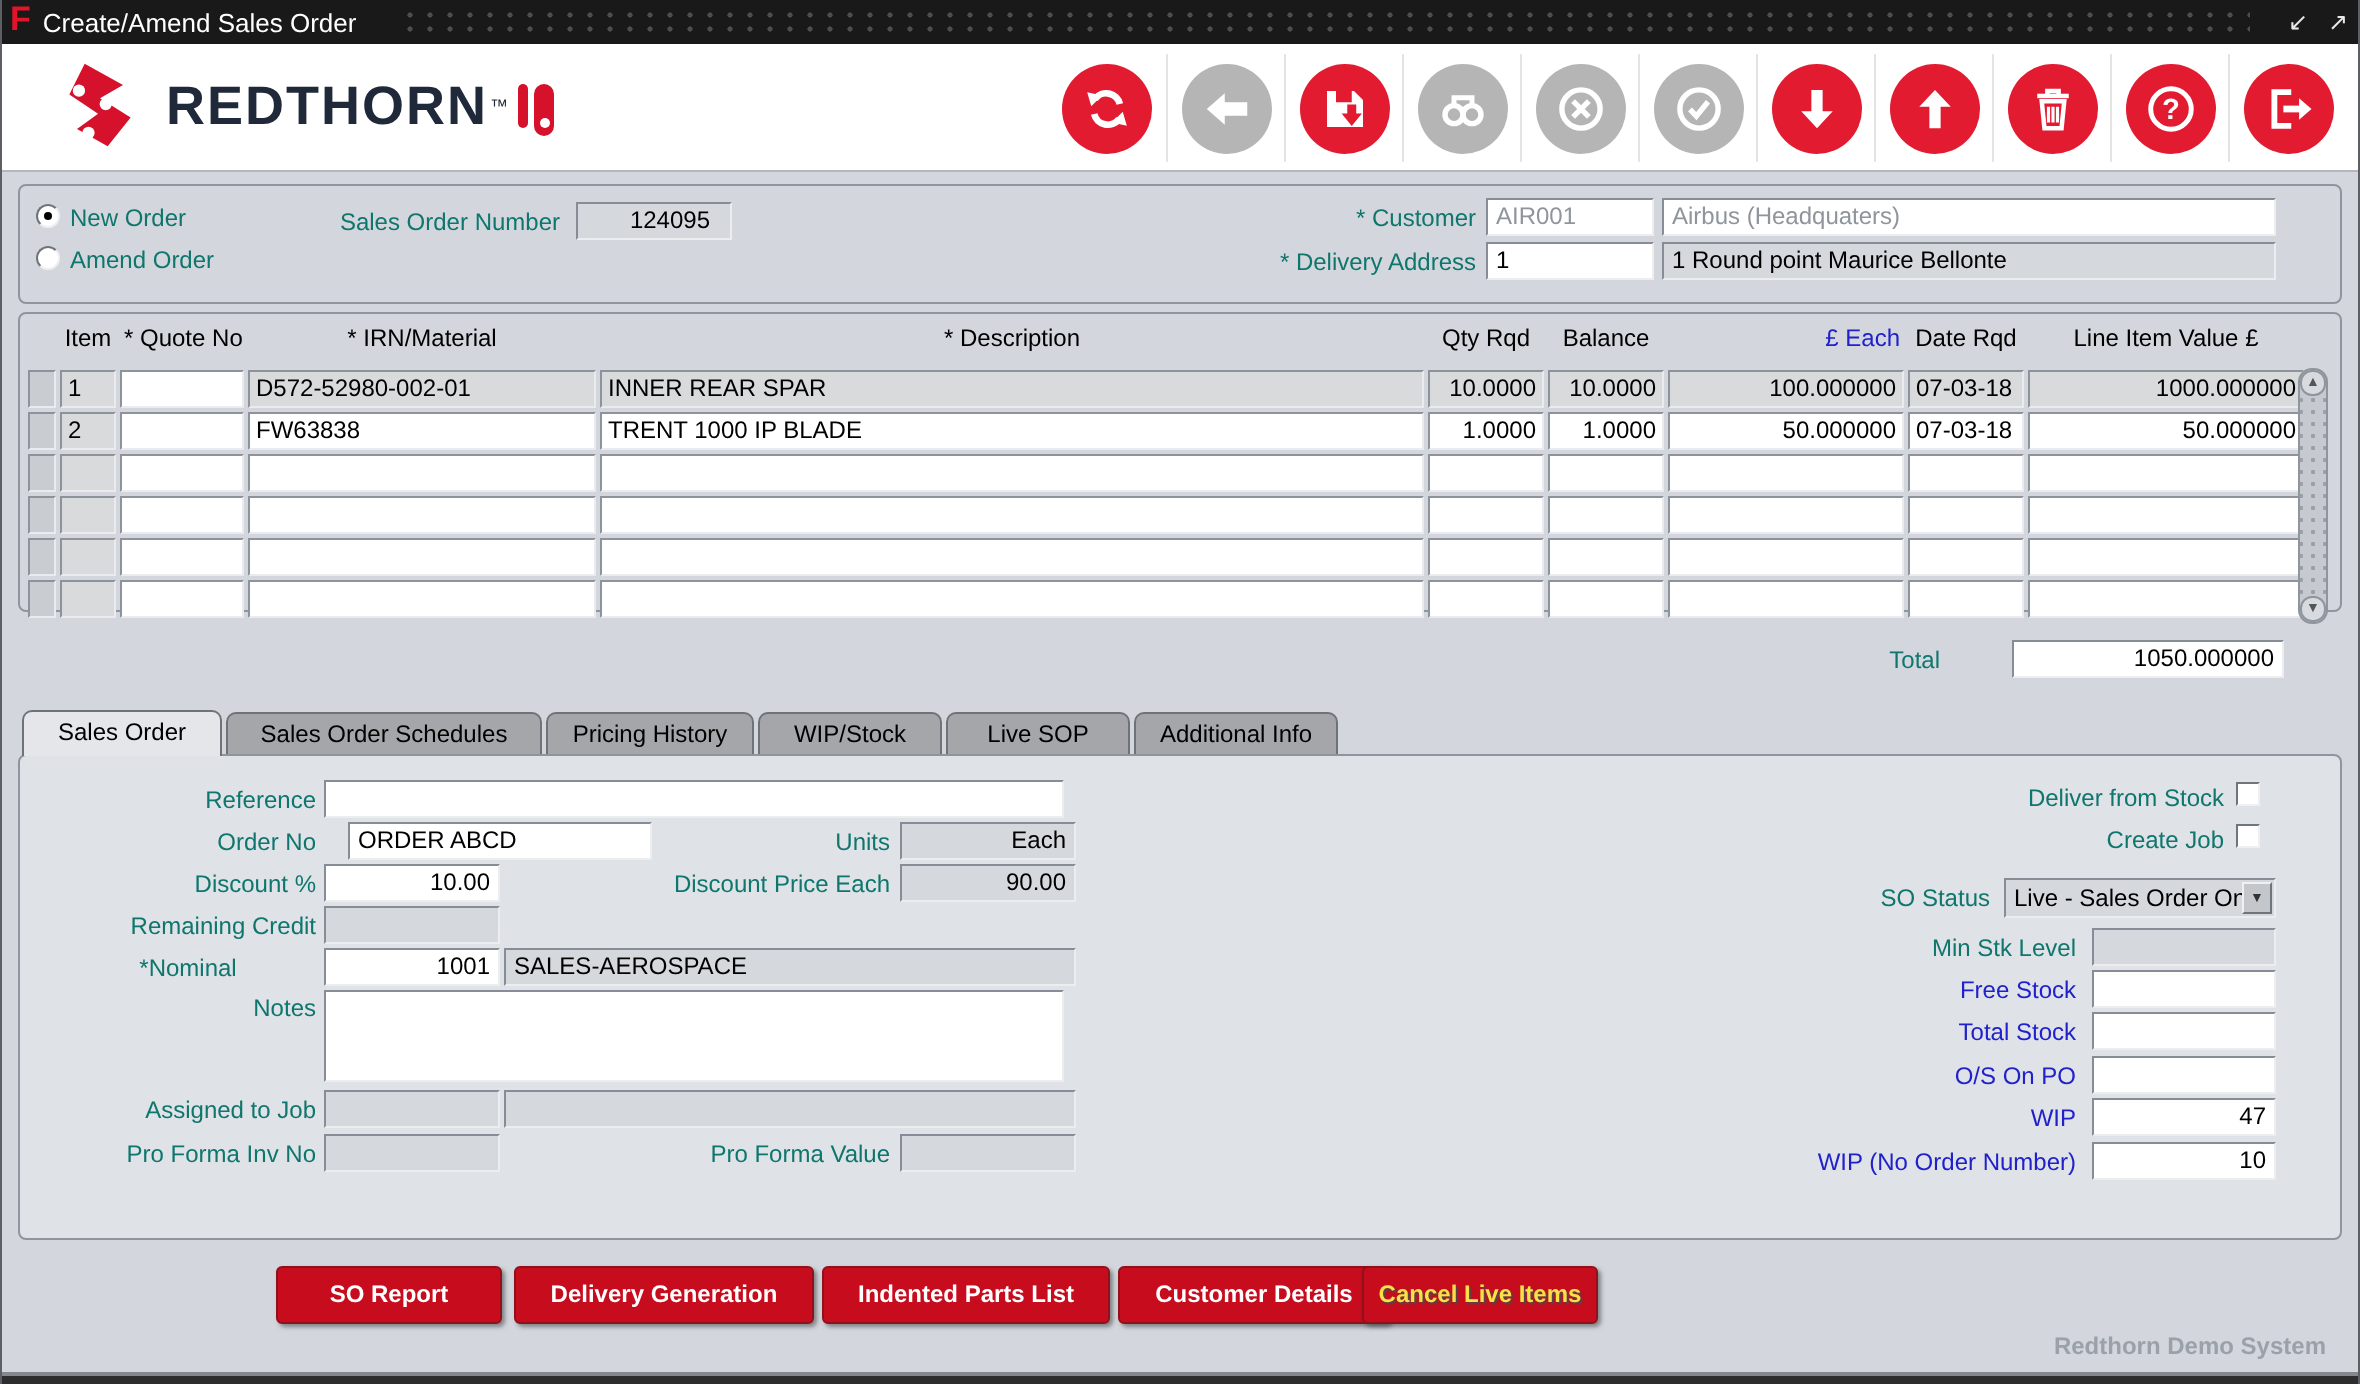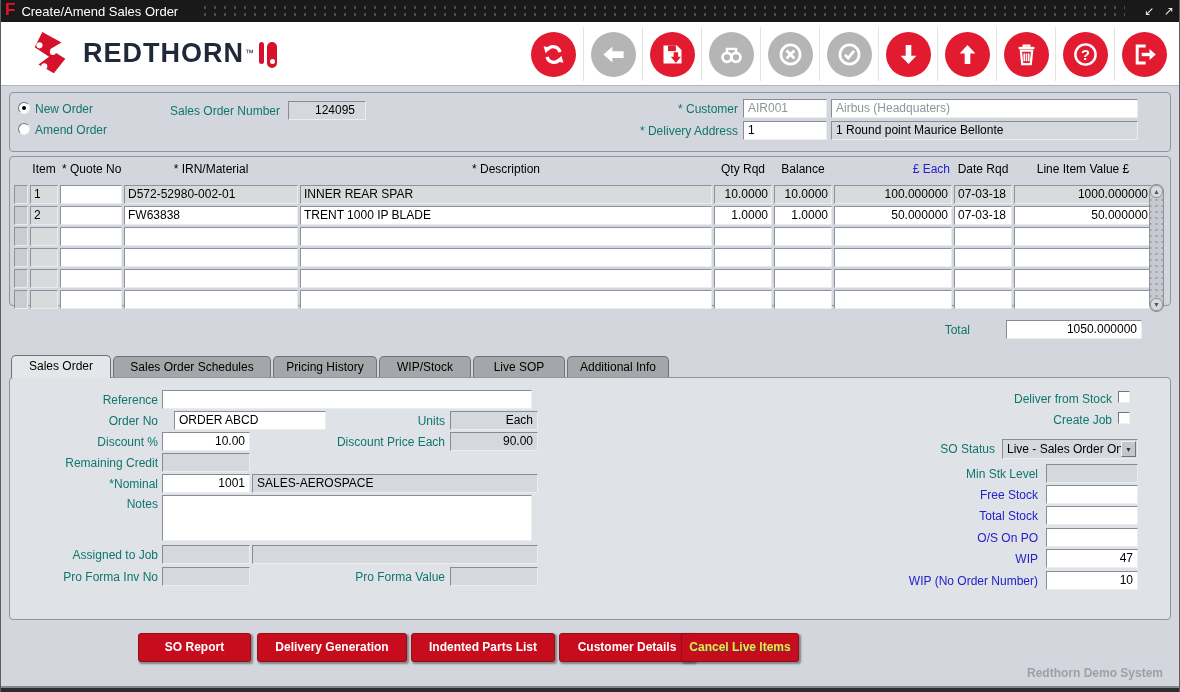--- a/index.html
+++ b/index.html
@@ -352,21 +352,21 @@
     <div class="fld gray right" style="left:440px; top:33px; width:88px;">Each</div>
 
     <span class="lbl r" style="left:20px; top:57px; width:128px;">Discount %</span>
     <div class="fld right" style="left:152px; top:54px; width:88px;">10.00</div>
     <span class="lbl r" style="left:310px; top:57px; width:125px;">Discount Price Each</span>
     <div class="fld gray right" style="left:440px; top:54px; width:88px;">90.00</div>
 
     <span class="lbl r" style="left:20px; top:78px; width:128px;">Remaining Credit</span>
     <div class="fld gray" style="left:152px; top:75px; width:88px;"></div>
 
-    <span class="lbl r" style="left:20px; top:99px; width:128px;">*Nominal</span>
+    <span class="lbl r" style="left:20px; top:99px; width:128px;text-align:center;">*Nominal</span>
     <div class="fld right" style="left:152px; top:96px; width:88px;">1001</div>
     <div class="fld gray" style="left:242px; top:96px; width:286px;">SALES-AEROSPACE</div>
 
     <span class="lbl r" style="left:20px; top:119px; width:128px;">Notes</span>
     <div class="notes" style="left:152px; top:117px; width:370px; height:46px;"></div>
 
     <span class="lbl r" style="left:20px; top:170px; width:128px;">Assigned to Job</span>
     <div class="fld gray" style="left:152px; top:167px; width:88px;"></div>
     <div class="fld gray" style="left:242px; top:167px; width:286px;"></div>
 

